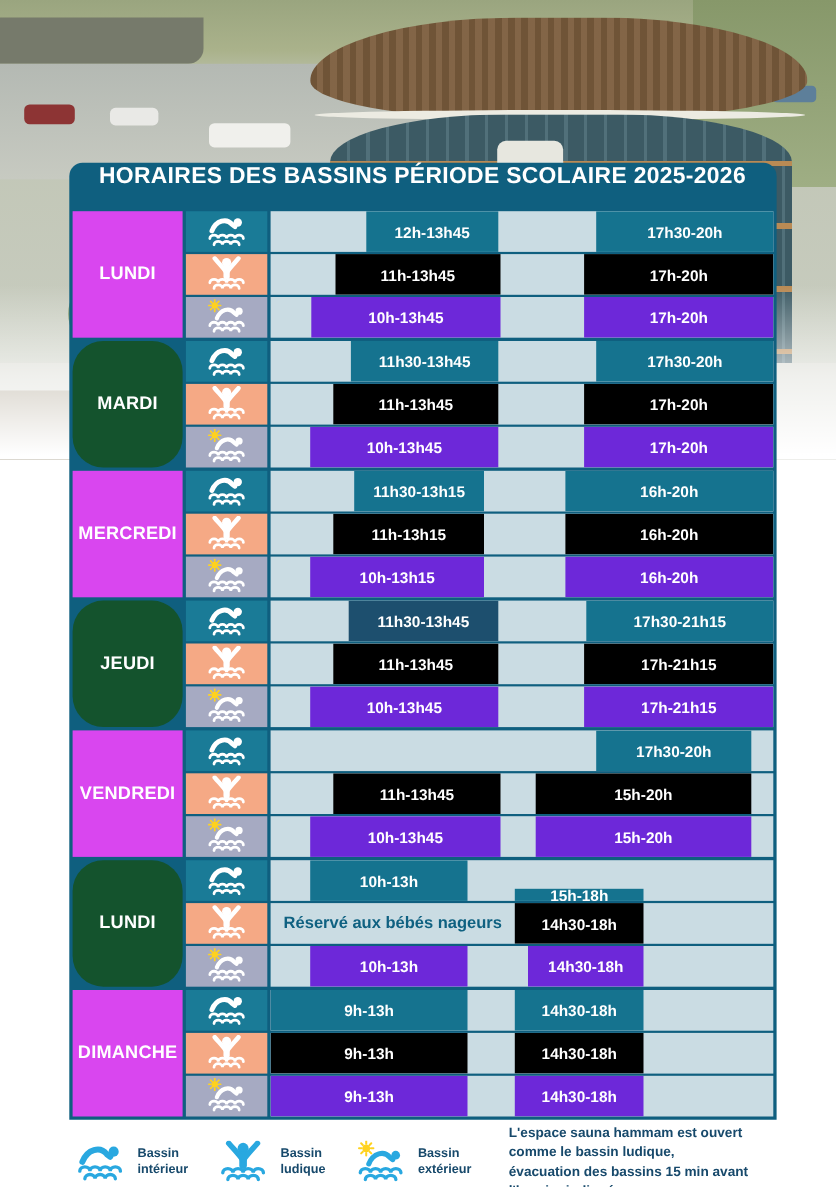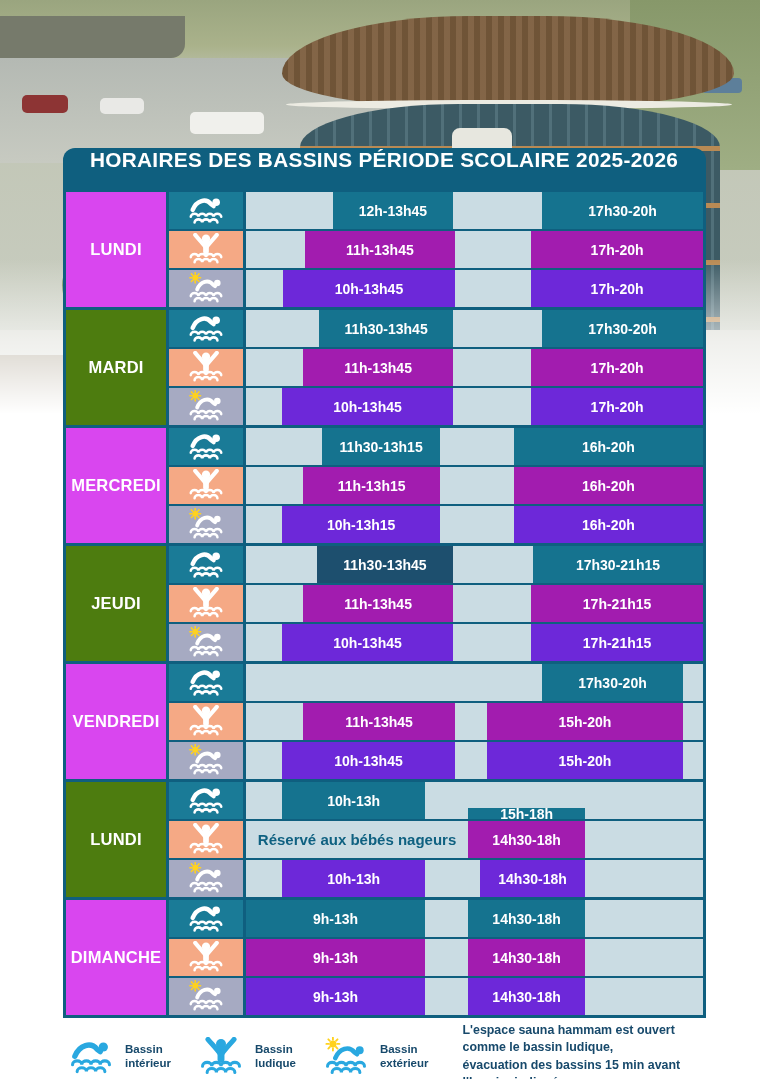--- a/index.html
+++ b/index.html
@@ -47,32 +47,32 @@
   .poster{position:absolute;left:63px;top:148px;width:643px;background:#0f5f7f;
           border-radius:12px 12px 0 0;}
   .title-bar{height:44px;display:flex;align-items:flex-start;justify-content:center;}
   .title-bar span{color:#fff;font-size:21px;font-weight:700;letter-spacing:.3px;transform:scaleX(.99);white-space:nowrap;}
   .schedule{padding:0 3px 3px 3px;}
   .group{display:grid;grid-template-columns:100px 74px 1fr;grid-auto-rows:37px;gap:2px 3px;}
   .group + .group{margin-top:3px;}
   .day-cell{grid-row:1/4;display:flex;align-items:center;justify-content:center;
             color:#fff;font-weight:700;font-size:16.5px;letter-spacing:.2px;}
   .day-cell.dark{background:#d946ef;}
-  .day-cell.light{background:#4d7c0f;}
+  .day-cell.light{background:#14532d;border-radius:28px;}
   .icon-cell{display:flex;align-items:center;justify-content:center;color:#fff;}
   .icon-cell.interieur{background:#1a7b97;}
   .icon-cell.ludique{background:#f5a985;}
   .icon-cell.exterieur{background:#a6aac2;}
   .icon-cell svg{width:48px;height:33px;display:block;}
   .track{position:relative;background:rgba(255,255,255,.78);overflow:hidden;}
   .block{position:absolute;top:0;bottom:0;display:flex;align-items:center;justify-content:center;
          color:#fff;font-weight:700;font-size:14px;white-space:nowrap;}
   .block.teal{background:#15738f;}
   .block.navy{background:#1d4f6e;}
-  .block.orange{background:#a21caf;}
+  .block.orange{background:#000000;}
   .block.purple{background:#6d28d9;}
   .block.note{background:transparent;color:#0f6181;font-size:15px;}
 
   
   .legend{position:absolute;left:63px;top:1022px;width:643px;display:flex;align-items:center;}
   .legend-item{display:flex;align-items:center;color:#29a8e0;}
   .legend-item svg{width:56px;height:40px;display:block;}
   .legend-label{margin-left:6px;color:#17496b;font-size:11.5px;font-weight:700;line-height:1.2;
                 white-space:pre-line;}
   .legend-item + .legend-item{margin-left:22px;}

